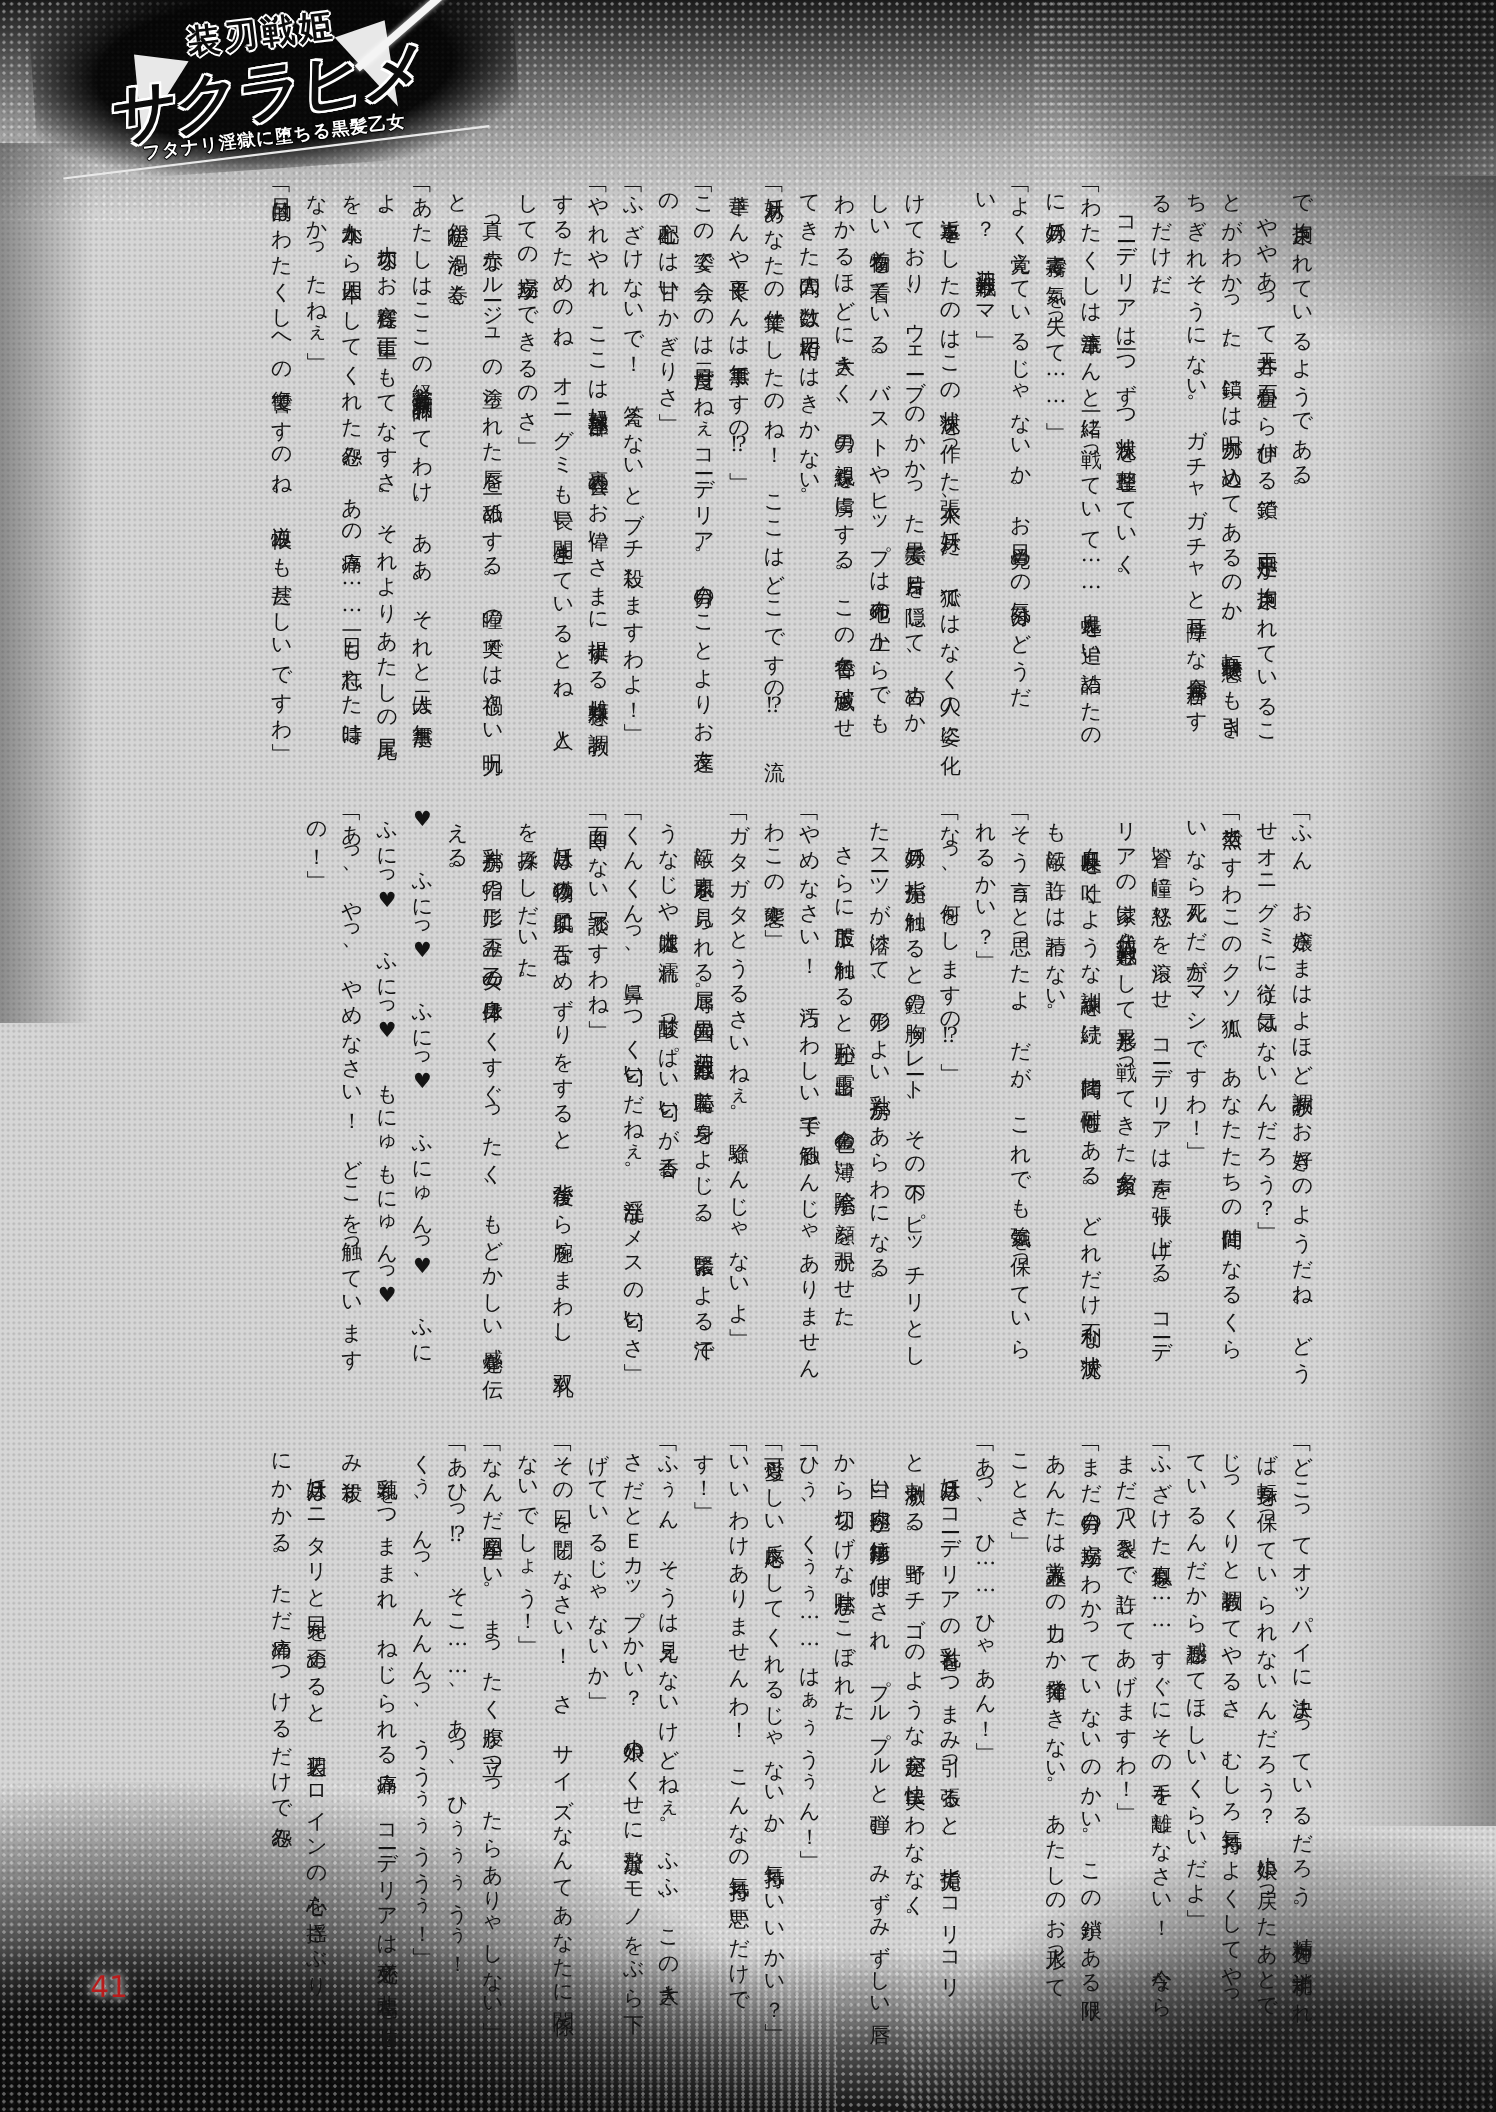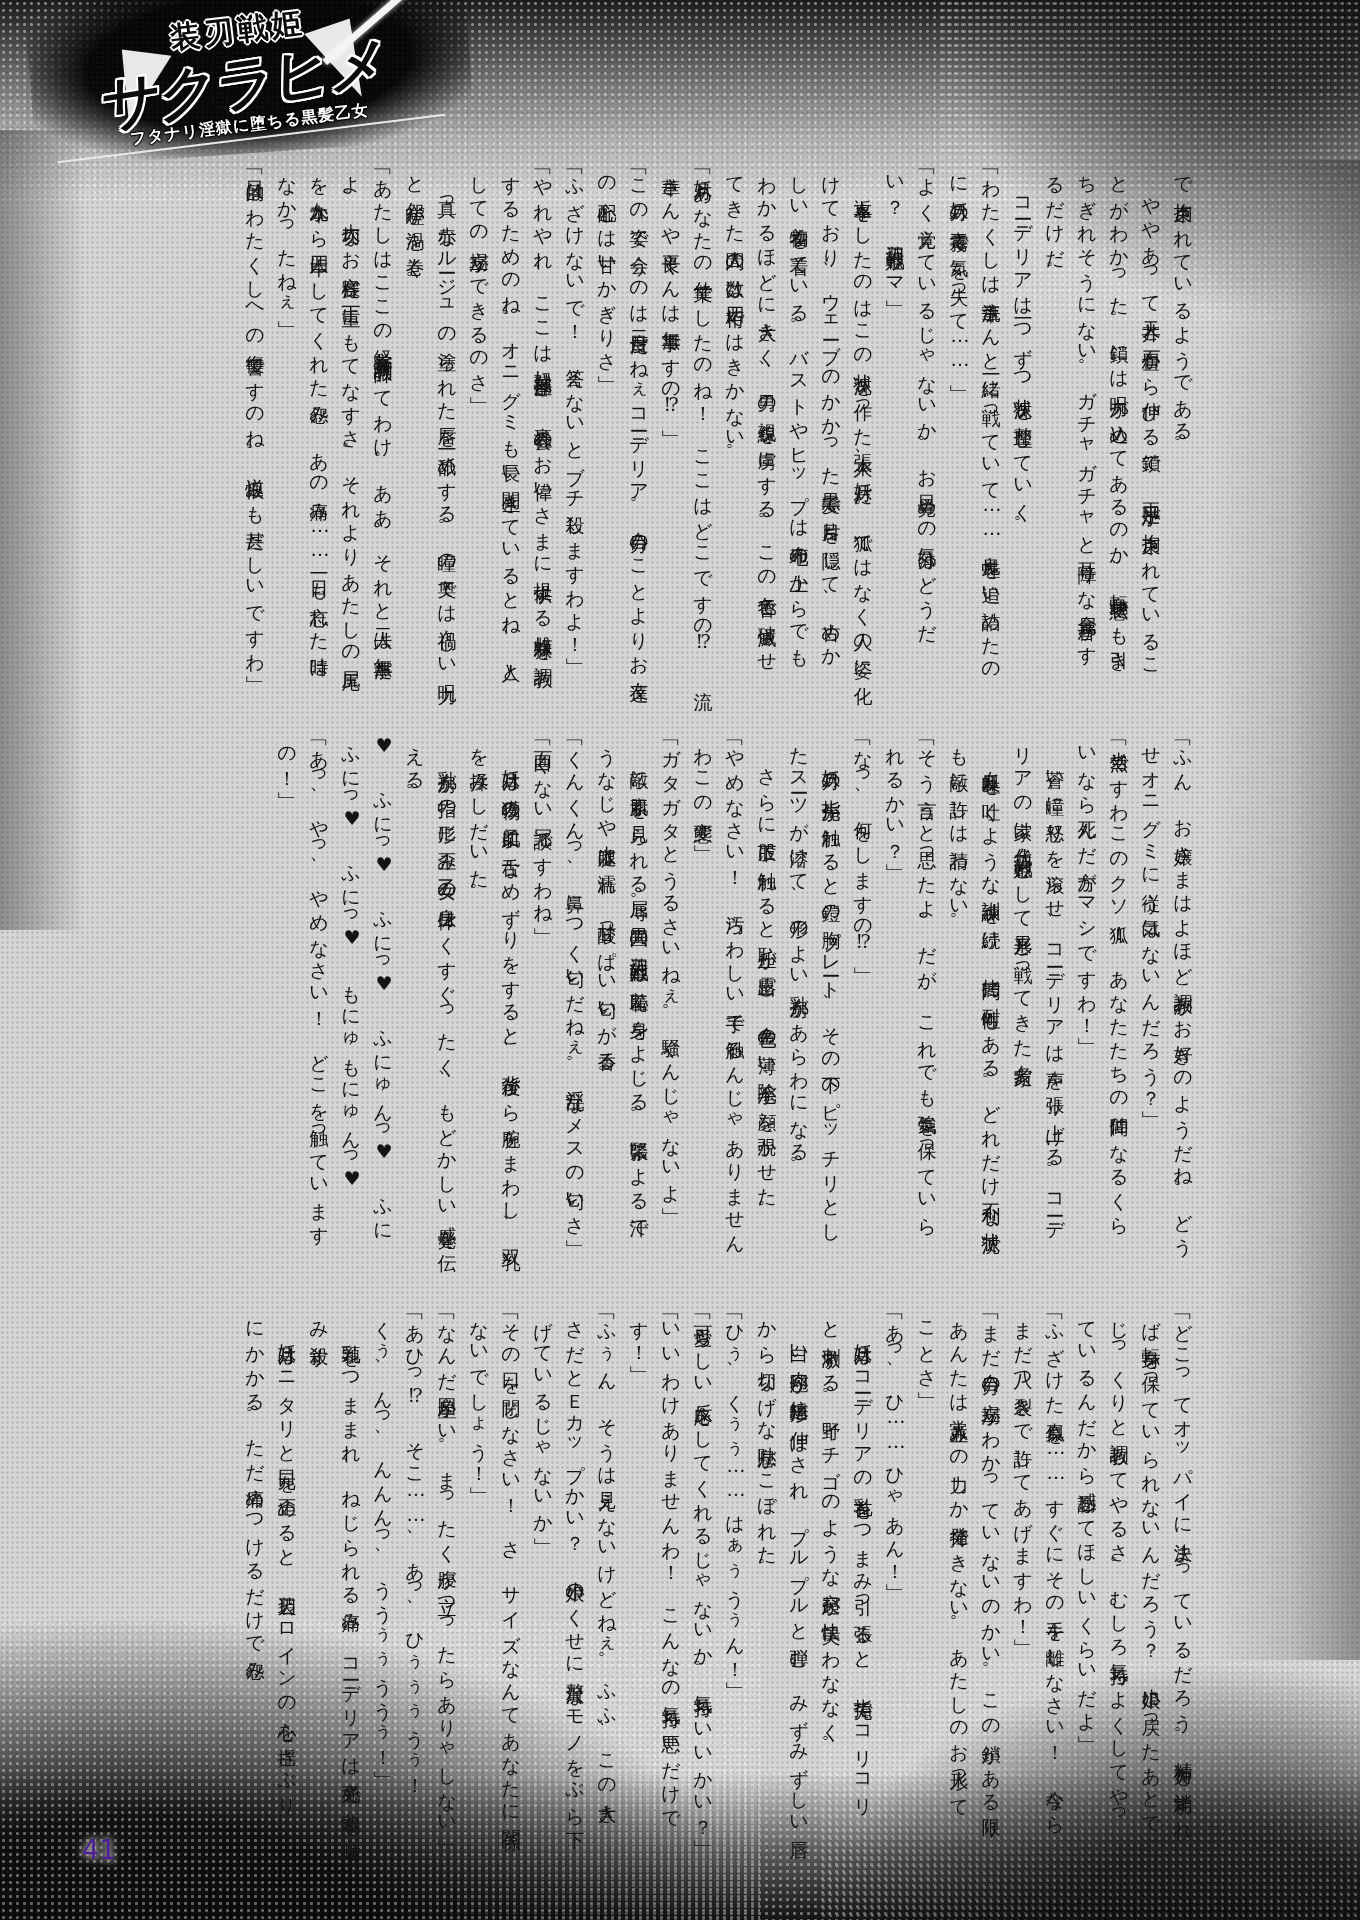--- a/index.html
+++ b/index.html
@@ -100,22 +100,22 @@
   }
   .logo-line3{
     position:relative;z-index:2;text-align:center;margin-top:-8px;
     font-size:16px;font-weight:bold;letter-spacing:1px;color:#fff;
     text-shadow:-1px 0 #000,1px 0 #000,0 -1px #000,0 1px #000,0 0 3px #000;
     border-bottom:2px solid #e9e9e9;padding-bottom:2px;
   }
 
   
   #page-number{
-    position:absolute;left:82px;top:1834px;z-index:5;
-    font-size:27px;color:#4c1d95;
+    position:absolute;left:82px;top:1791px;z-index:5;
+    font-size:27px;color:#b91c1c;
     font-family:"DejaVu Sans","Liberation Sans",sans-serif;
     text-shadow:0 0 7px rgba(255,255,255,0.95),0 0 14px rgba(255,255,255,0.6);
   }
 </style>
 </head>
 <body>
 
 <div id="page">
 
   <div class="cloud cloud-top"></div>

